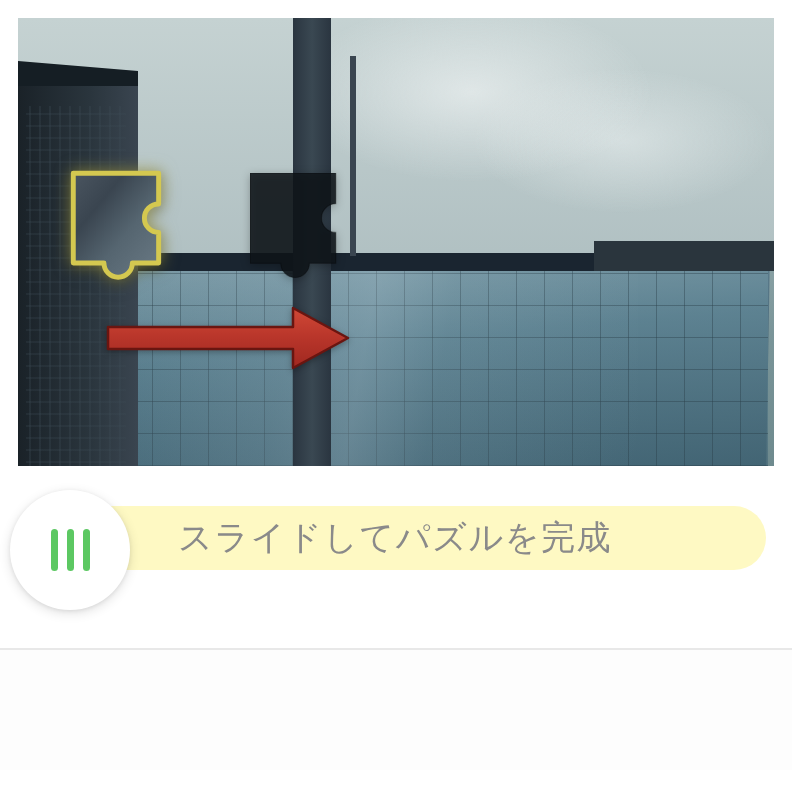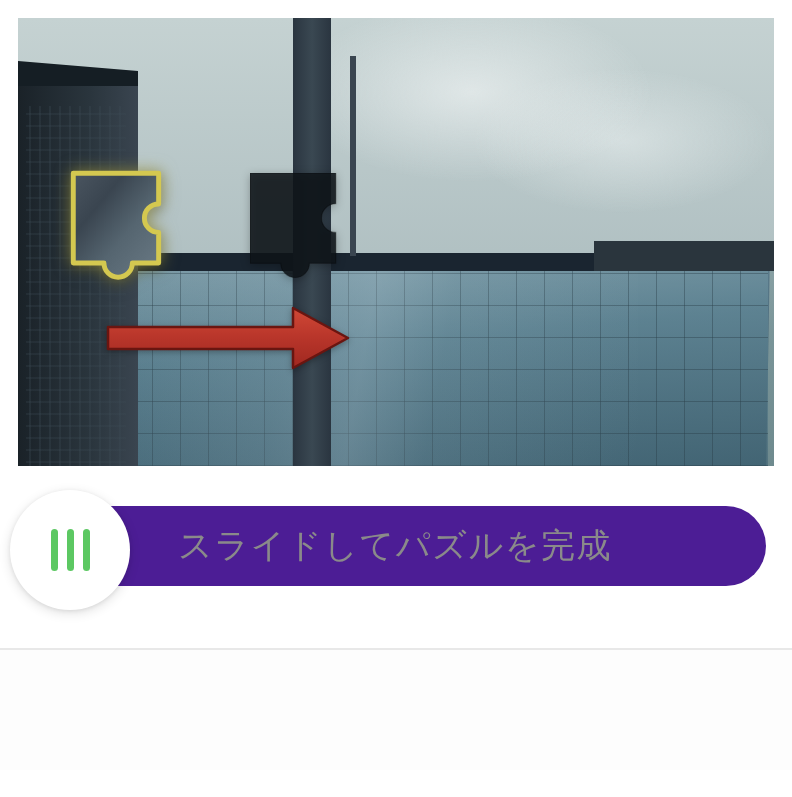--- a/index.html
+++ b/index.html
@@ -214,22 +214,22 @@
       position: relative;
       width: 756px;
       height: 104px;
     }
     
     .slider-track {
       position: absolute;
       top: 12px;
       left: 30px;
       right: 8px;
-      height: 80px;
-      background: #4c1d95;
+      height: 64px;
+      background: #fef9c3;
       border-radius: 40px;
       display: flex;
       align-items: center;
       padding-left: 130px;
     }
     
     .slider-label {
       font-size: 34px;
       color: #8a8a8a;
       font-weight: 400;

